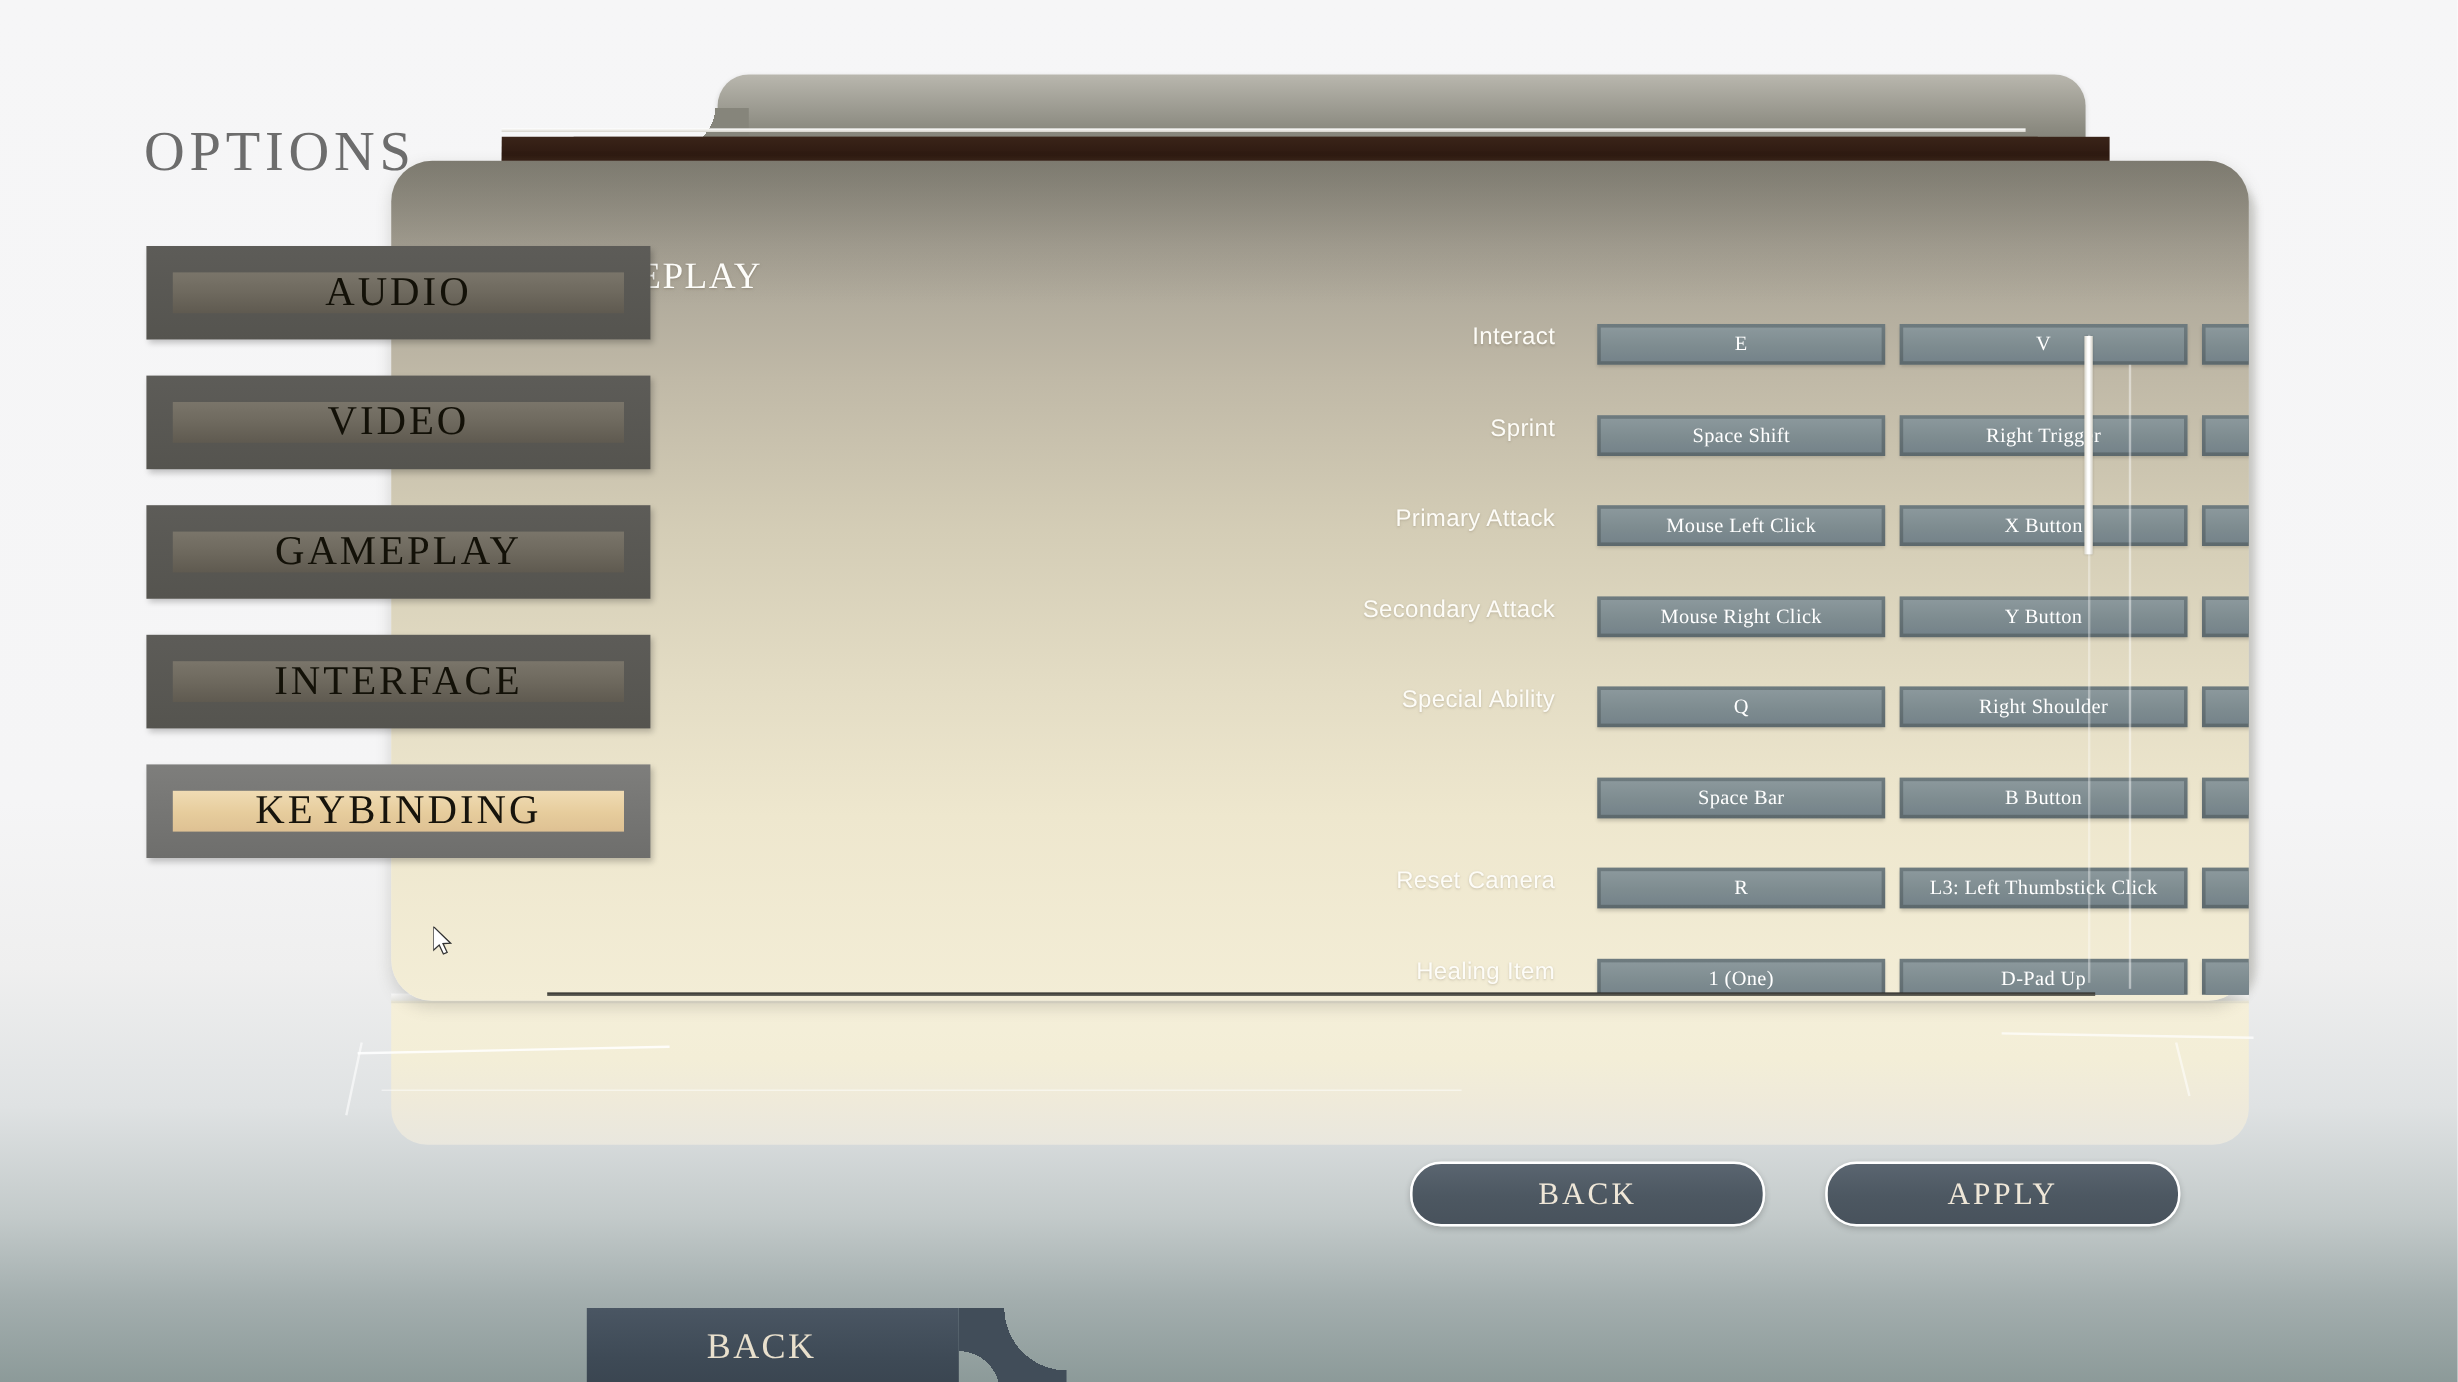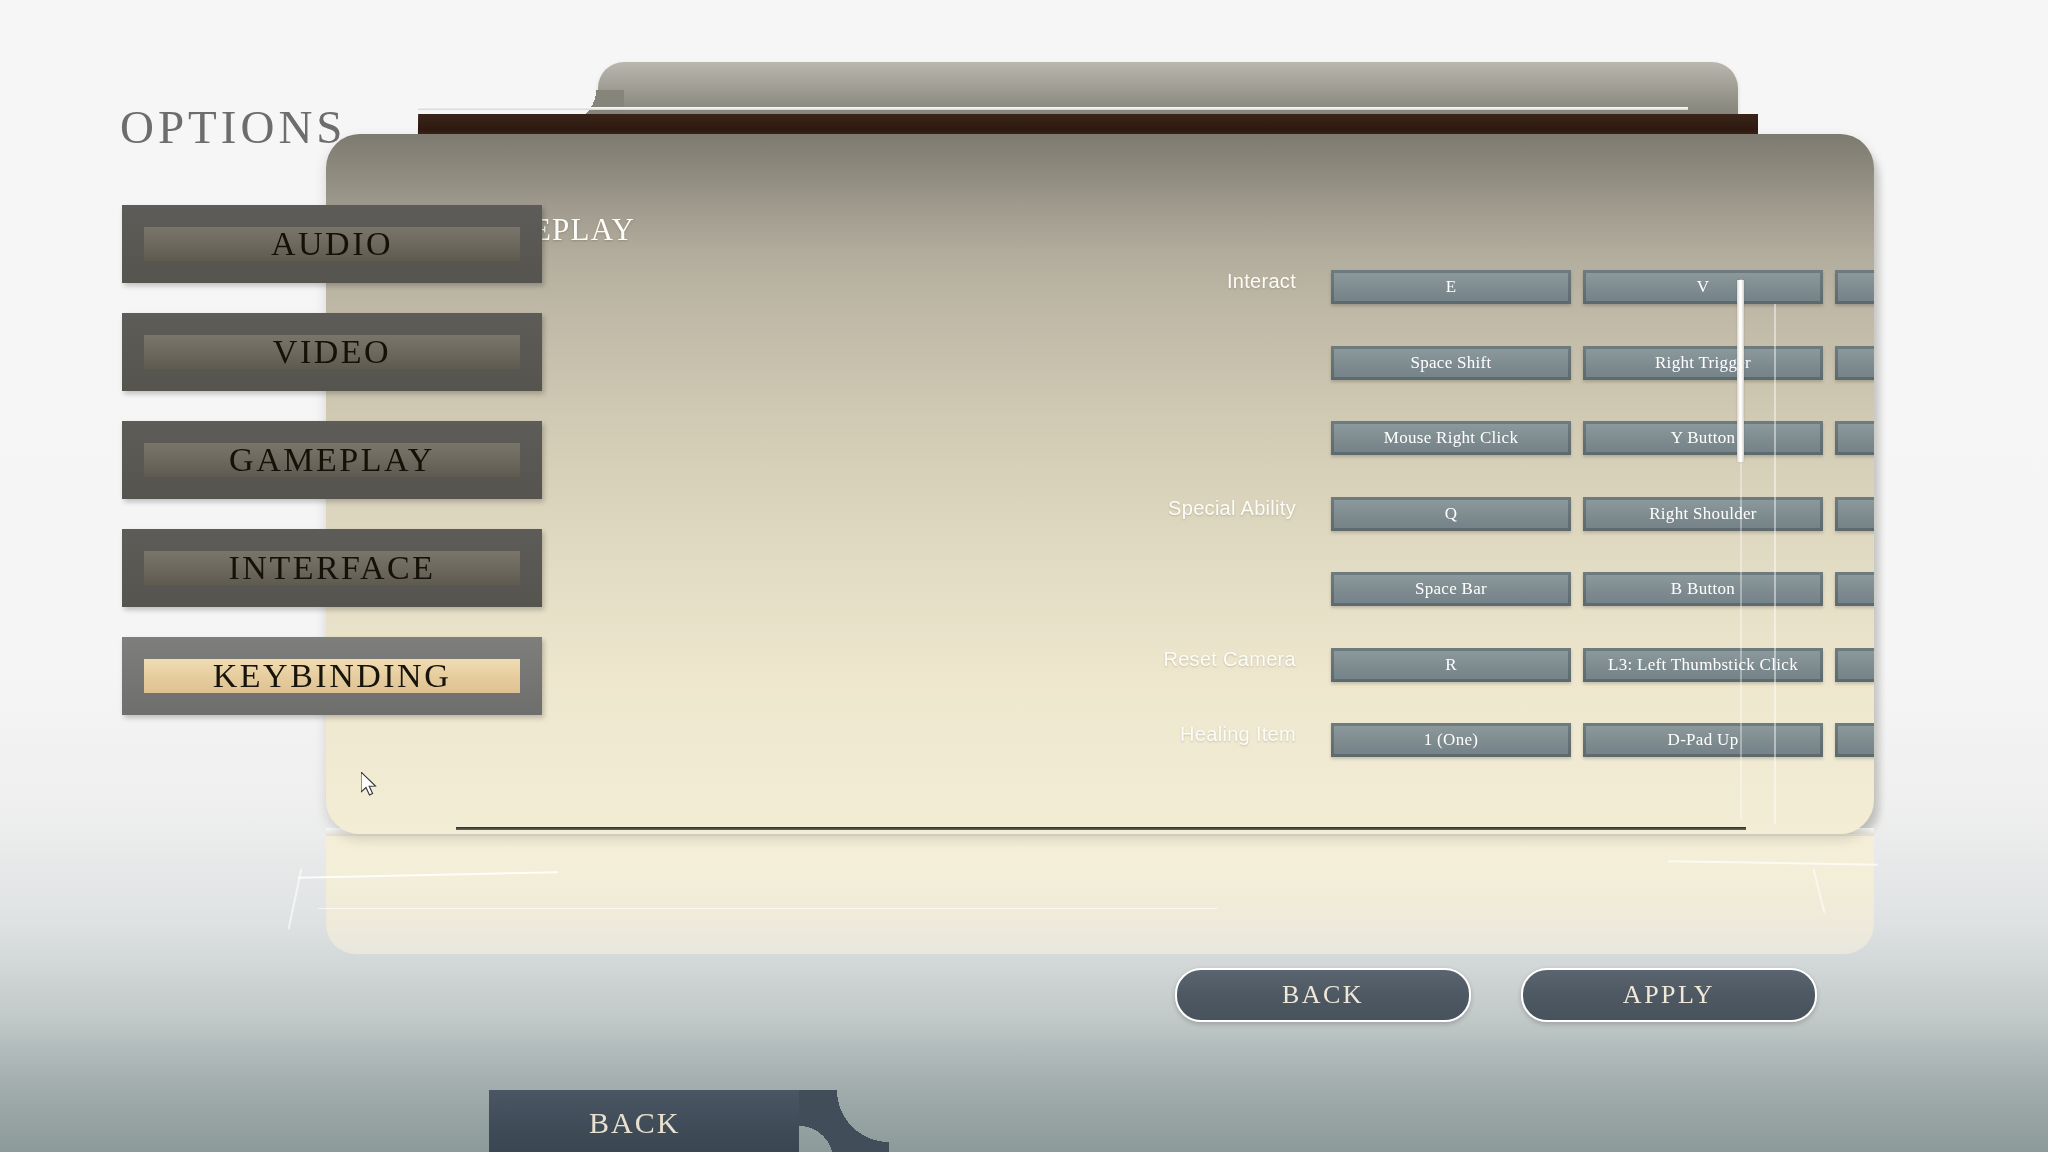--- a/index.html
+++ b/index.html
@@ -278,38 +278,57 @@
               <span class="txt">V</span>
             </div>
           </div>
         <div class="bind c3">
             <div class="bg"></div>
 
         </div>
       </div>
 
       <div class="row">
+        <div class="action">Sprint</div>
         <div class="bind c1">
             <div class="bg">
               <span class="txt">Space Shift</span>
             </div>
           </div>
         <div class="bind c2">
             <div class="bg">
               <span class="txt">Right Trigger</span>
             </div>
           </div>
         <div class="bind c3">
             <div class="bg"></div>
 
         </div>
       </div>
 
-
-      <div class="row">
+      <div class="row">
+        <div class="action">Primary Attack</div>
+        <div class="bind c1">
+            <div class="bg">
+              <span class="txt">Mouse Left Click</span>
+            </div>
+          </div>
+        <div class="bind c2">
+            <div class="bg">
+              <span class="txt">X Button</span>
+            </div>
+          </div>
+        <div class="bind c3">
+            <div class="bg"></div>
+
+        </div>
+      </div>
+
+      <div class="row">
+        <div class="action">Secondary Attack</div>
         <div class="bind c1">
             <div class="bg">
               <span class="txt">Mouse Right Click</span>
             </div>
           </div>
         <div class="bind c2">
             <div class="bg">
               <span class="txt">Y Button</span>
             </div>
           </div>

